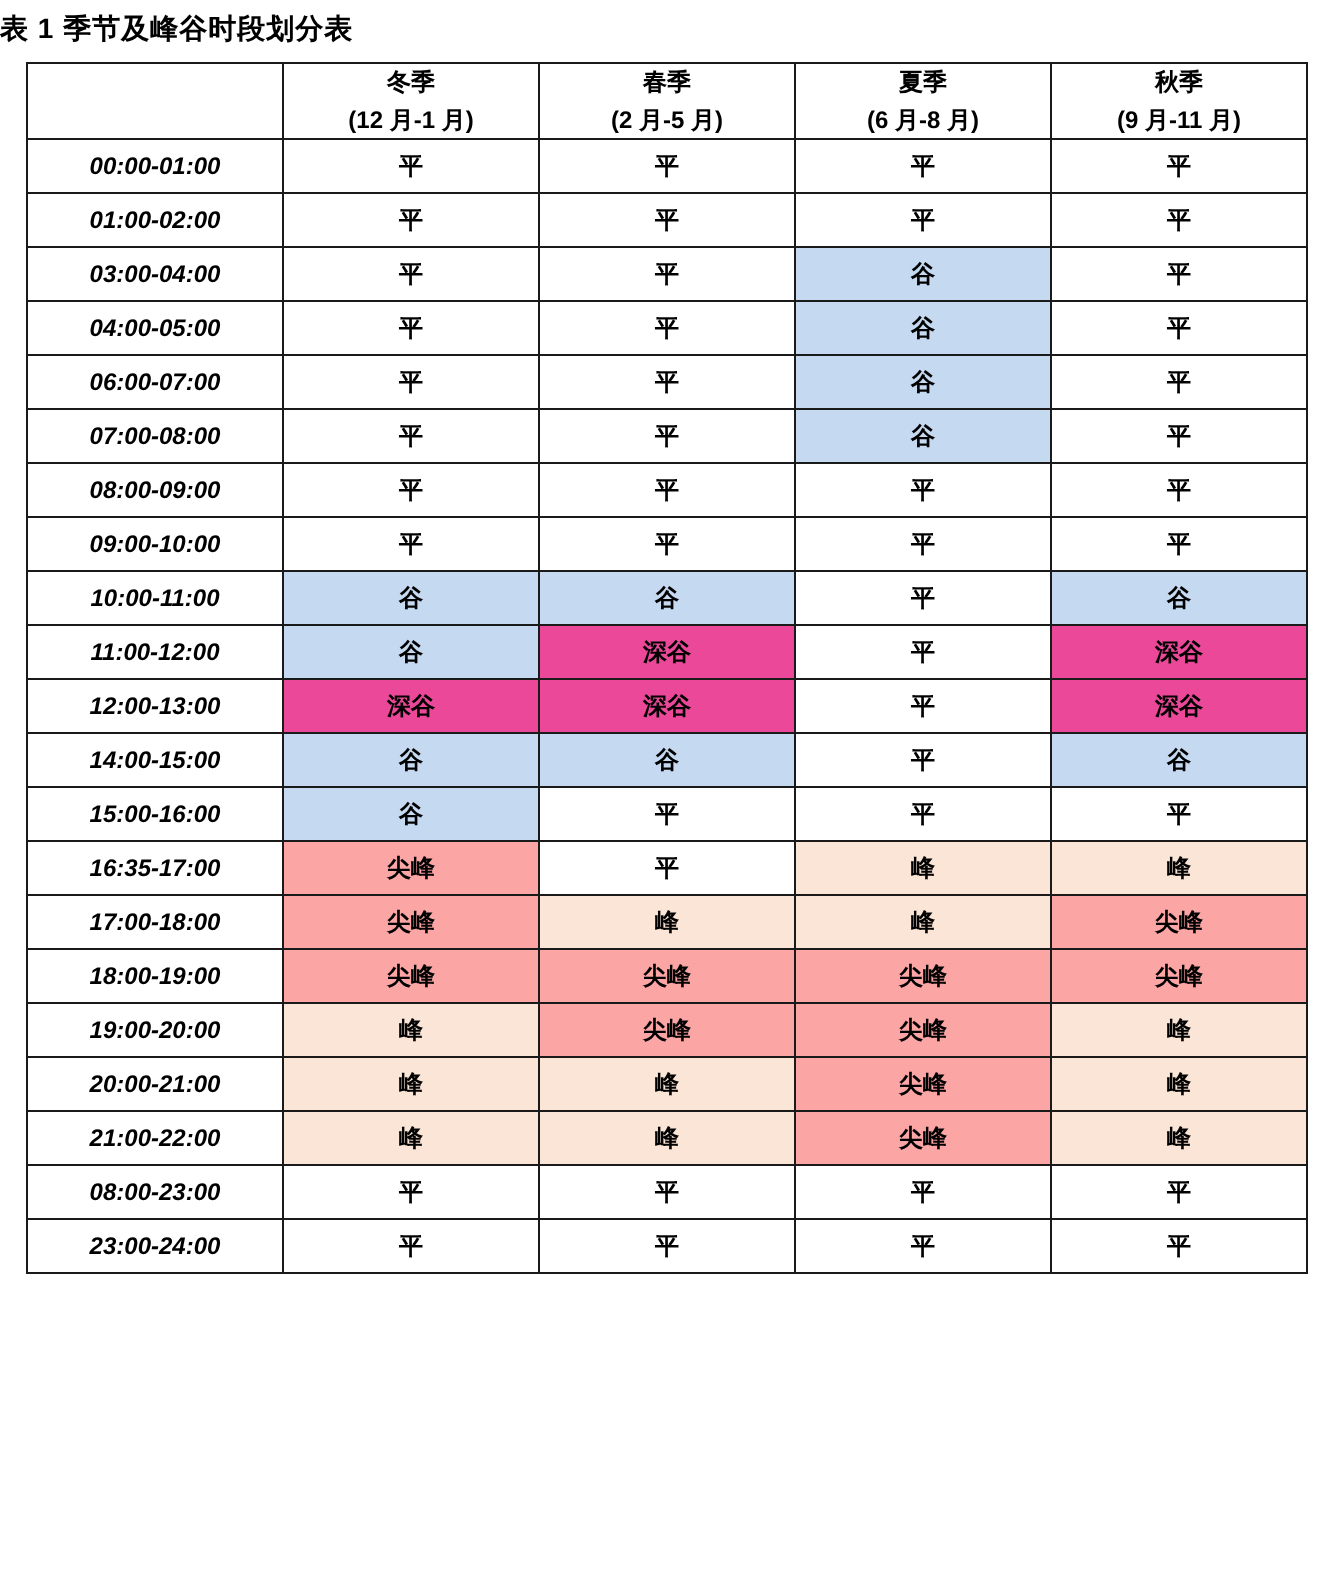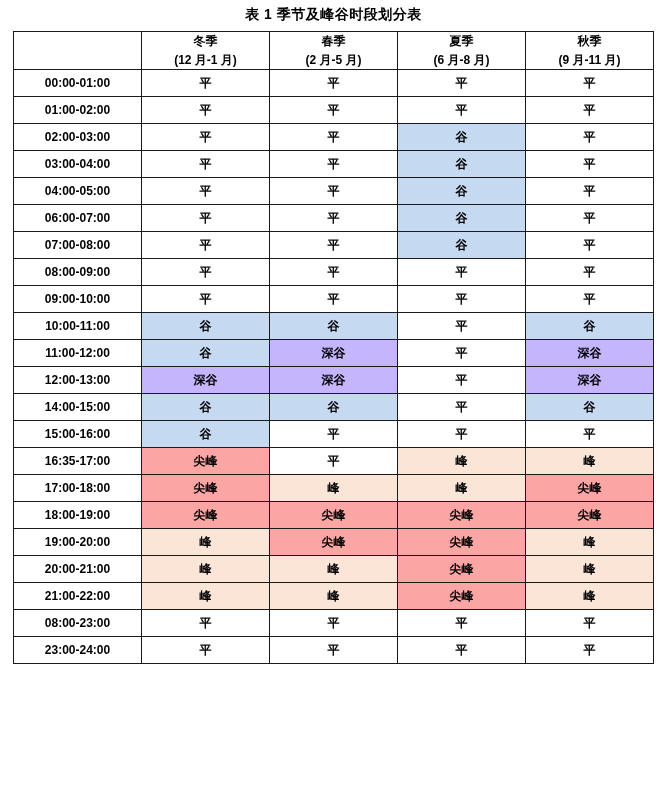--- a/index.html
+++ b/index.html
@@ -14,21 +14,20 @@
     color: #000000;
     overflow: hidden;
   }
   .page {
     width: 667px;
     height: 788px;
     position: relative;
     box-sizing: border-box;
   }
   .title {
-    text-align: center;
     font-size: 14px;
     font-weight: bold;
     letter-spacing: 0.5px;
     padding: 6px 0 7px 0;
   }
   table.tariff {
     border-collapse: collapse;
     margin: 0 auto;
     width: 637px;
     table-layout: fixed;
@@ -50,25 +49,26 @@
     width: 127px;
     padding: 4px 0;
     line-height: 1.55;
     height: 48px;
   }
   .hdr-season .l1 { display: block; }
   .hdr-season .l2 { display: block; }
   .time-cell {
     font-size: 12px;
     font-weight: bold;
+    font-style: italic;
   }
   
   .v-ping { background: #ffffff; color: #000000; }
   .v-gu   { background: #c5d9f1; color: #000000; }
-  .v-shengu { background: #c4b5fd; color: #000000; }
+  .v-shengu { background: #ec4899; color: #000000; }
   .v-feng  { background: #fbe5d6; color: #000000; }
   .v-jianfeng { background: #fca5a5; color: #000000; }
 </style>
 </head>
 <body>
 
 <div class="page">
 
   <div class="title">表 1   季节及峰谷时段划分表</div>
 
@@ -103,27 +103,20 @@
           <td class="v-ping">平</td>
         </tr>
         <tr>
           <td class="time-cell">01:00-02:00</td>
           <td class="v-ping">平</td>
           <td class="v-ping">平</td>
           <td class="v-ping">平</td>
           <td class="v-ping">平</td>
         </tr>
         <tr>
-          <td class="time-cell">02:00-03:00</td>
-          <td class="v-ping">平</td>
-          <td class="v-ping">平</td>
-          <td class="v-gu">谷</td>
-          <td class="v-ping">平</td>
-        </tr>
-        <tr>
           <td class="time-cell">03:00-04:00</td>
           <td class="v-ping">平</td>
           <td class="v-ping">平</td>
           <td class="v-gu">谷</td>
           <td class="v-ping">平</td>
         </tr>
         <tr>
           <td class="time-cell">04:00-05:00</td>
           <td class="v-ping">平</td>
           <td class="v-ping">平</td>

